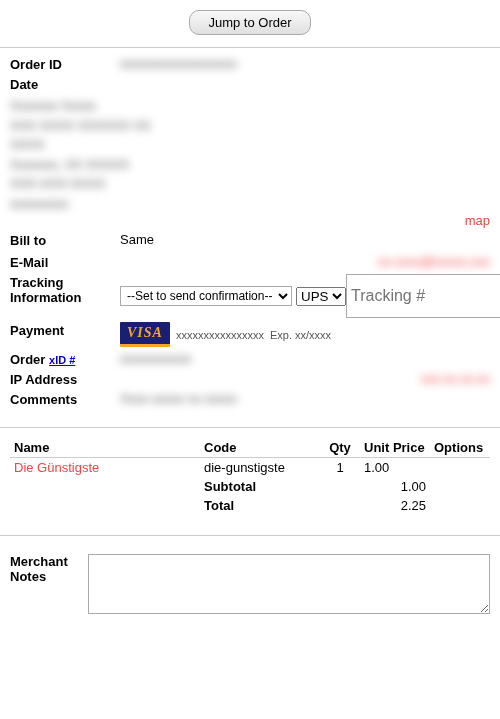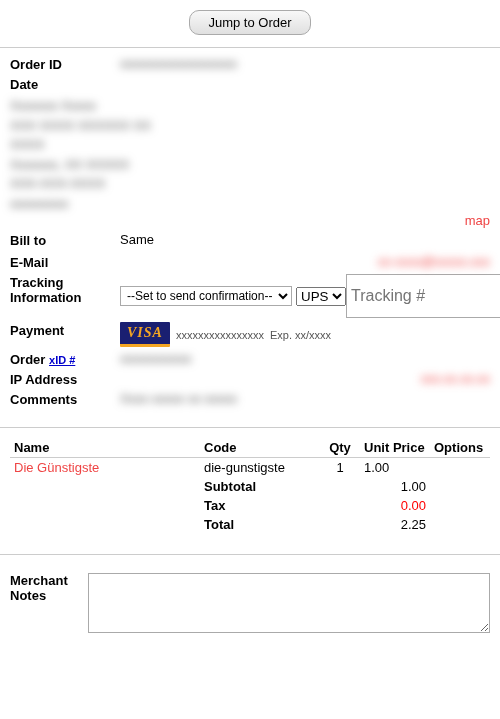--- a/index.html
+++ b/index.html
@@ -281,27 +281,20 @@
       </tr>
       <tr class="summary-row">
         <td></td>
         <td class="summary-label">Subtotal</td>
         <td></td>
         <td class="summary-value">1.00</td>
         <td></td>
       </tr>
       <tr class="summary-row">
         <td></td>
-        <td class="summary-label">Tax</td>
-        <td></td>
-        <td class="summary-value red-value">0.00</td>
-        <td></td>
-      </tr>
-      <tr class="summary-row">
-        <td></td>
         <td class="summary-label">Total</td>
         <td></td>
         <td class="summary-value">2.25</td>
         <td></td>
       </tr>
     </tbody>
   </table>
 </div>
 
 <hr class="divider">

